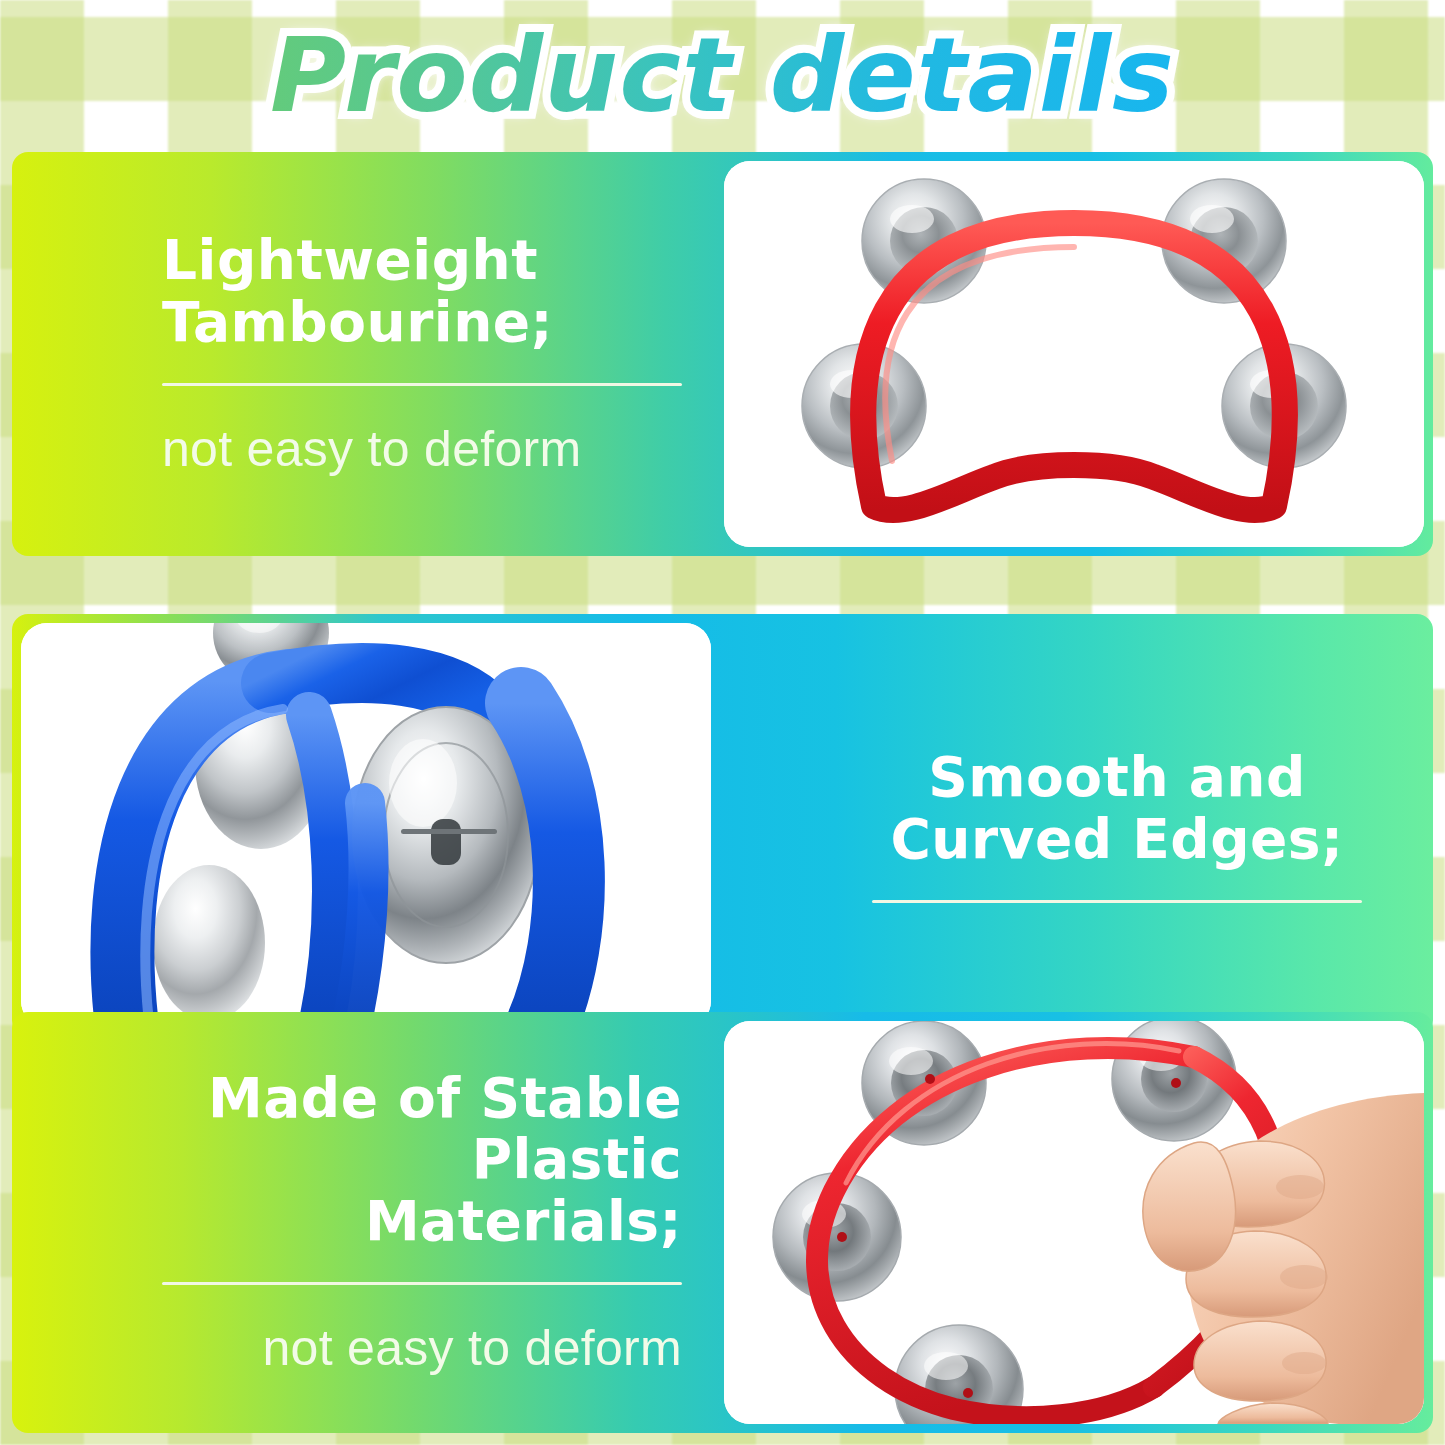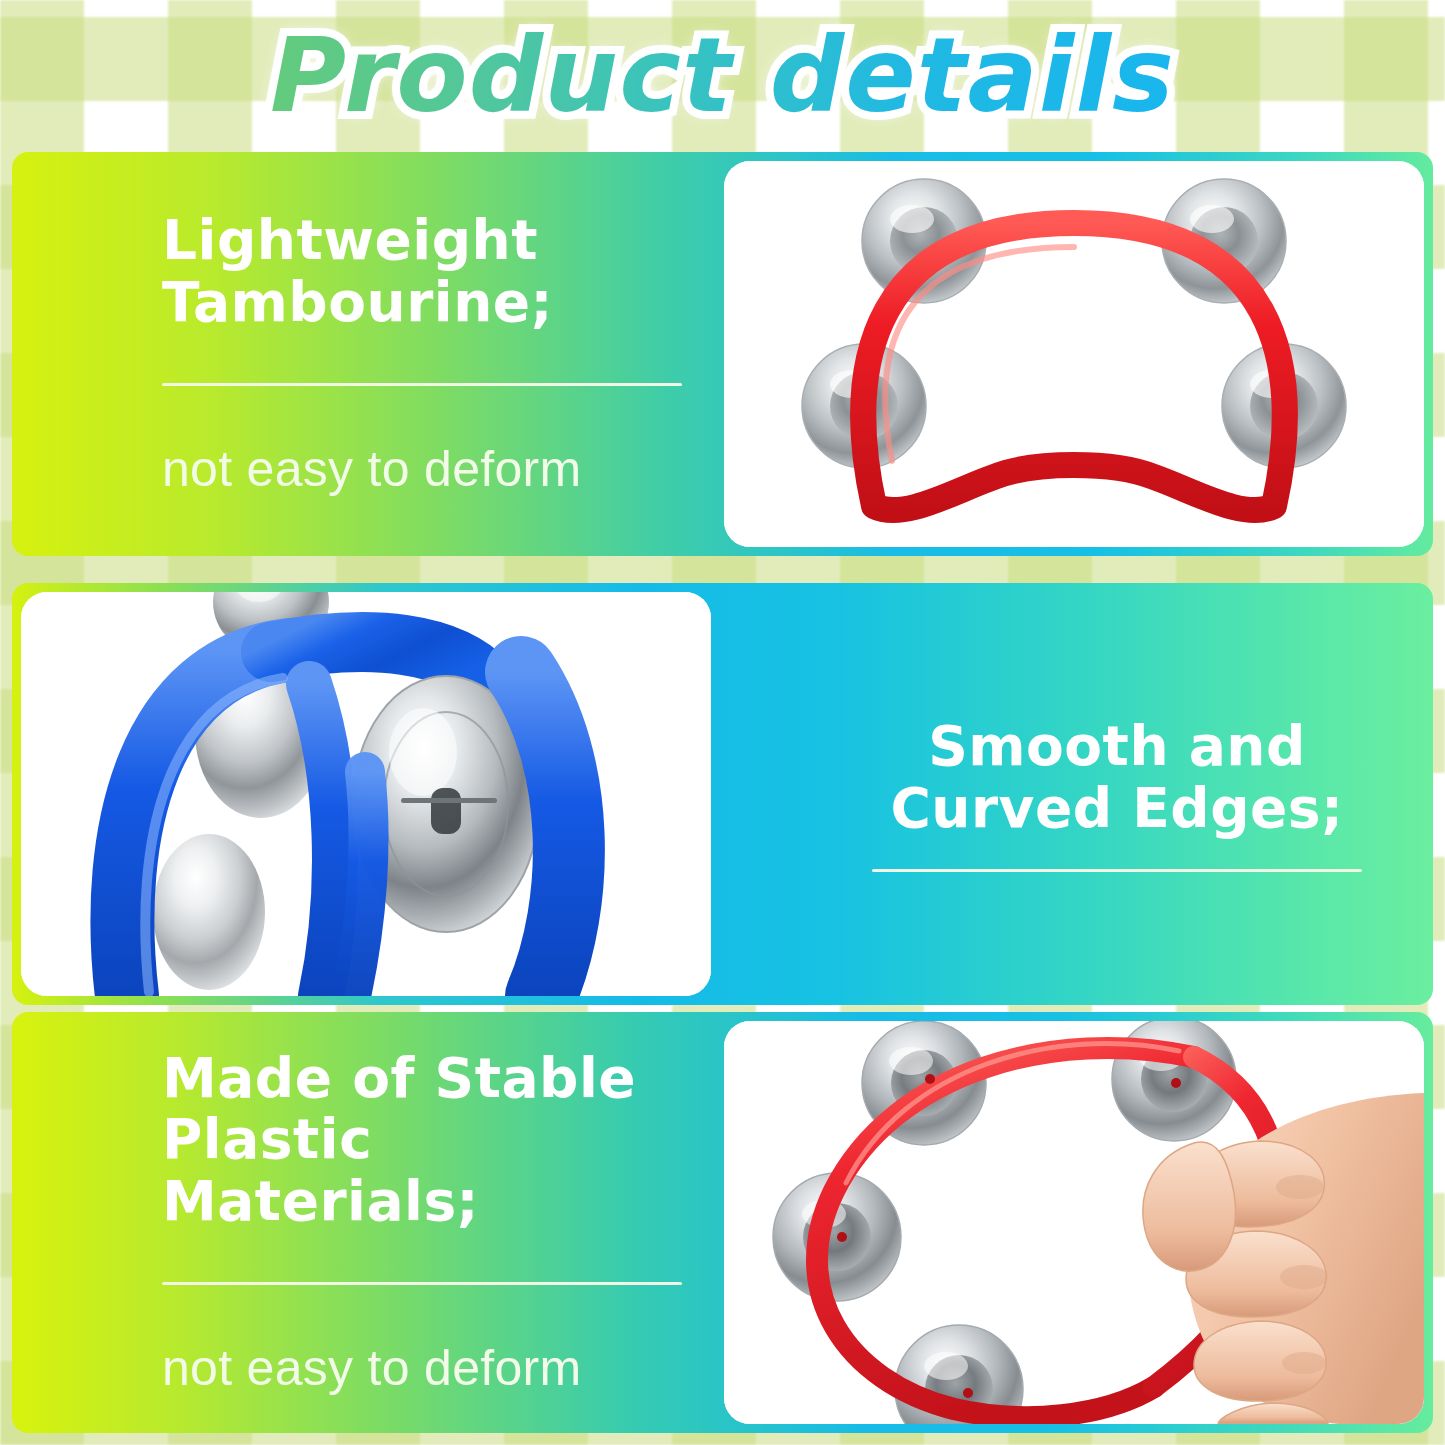--- a/index.html
+++ b/index.html
@@ -119,31 +119,33 @@
   .grad-b {
     background: linear-gradient(90deg,
       #d6f10f 0%,
       #8fe04f 10%,
       #2ec7cd 26%,
       #15bbe8 44%,
       #17c2e2 58%,
       #35d6c3 76%,
       #5ae8a9 92%,
       #6bee9f 100%);
+    margin-top: 31px;
   }
   .grad-c {
     background: linear-gradient(90deg,
       #d8f20d 0%,
       #b6e92f 12%,
       #74da6c 28%,
       #35cbb2 44%,
       #17bbe8 60%,
       #18c0e4 74%,
       #3bd8bf 88%,
       #66ec9d 100%);
+    text-align: right;
   }
 
   .panel-inner {
     position: relative;
     width: 100%;
     height: 100%;
   }
 
   
   .text-block {
@@ -152,21 +154,20 @@
     height: 100%;
     display: flex;
     flex-direction: column;
     justify-content: center;
     box-sizing: border-box;
     z-index: 3;
   }
   .text-left {
     left: 150px;
     width: 520px;
-    gap: 20px;
   }
   .text-right {
     left: 860px;
     width: 490px;
   }
 
   .headline {
     font-family: "DejaVu Sans", sans-serif;
     font-weight: bold;
     font-size: 55px;

